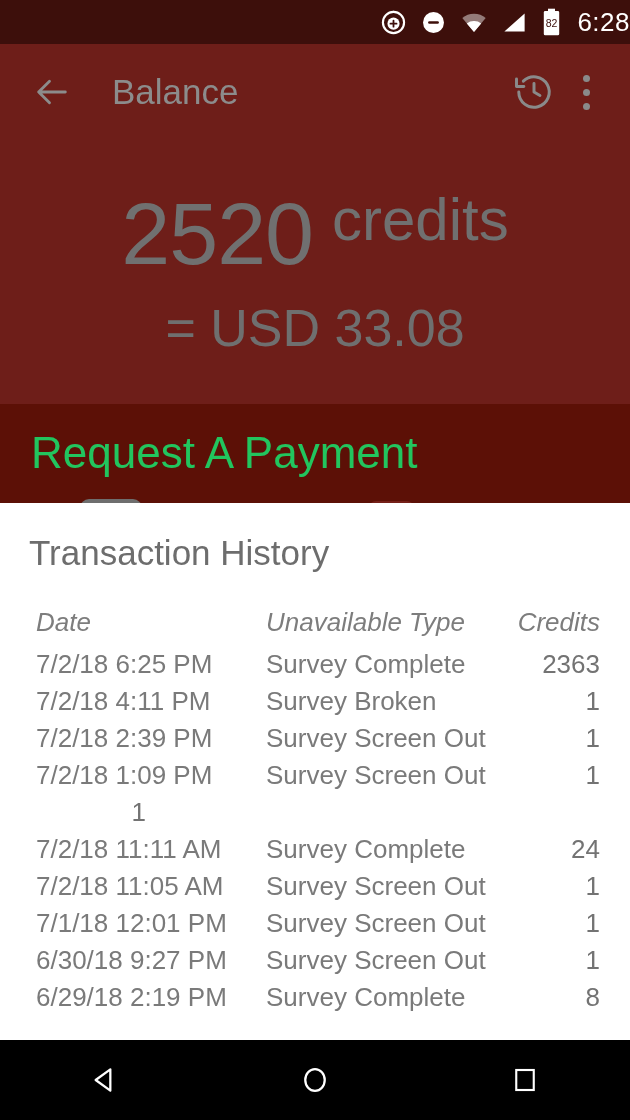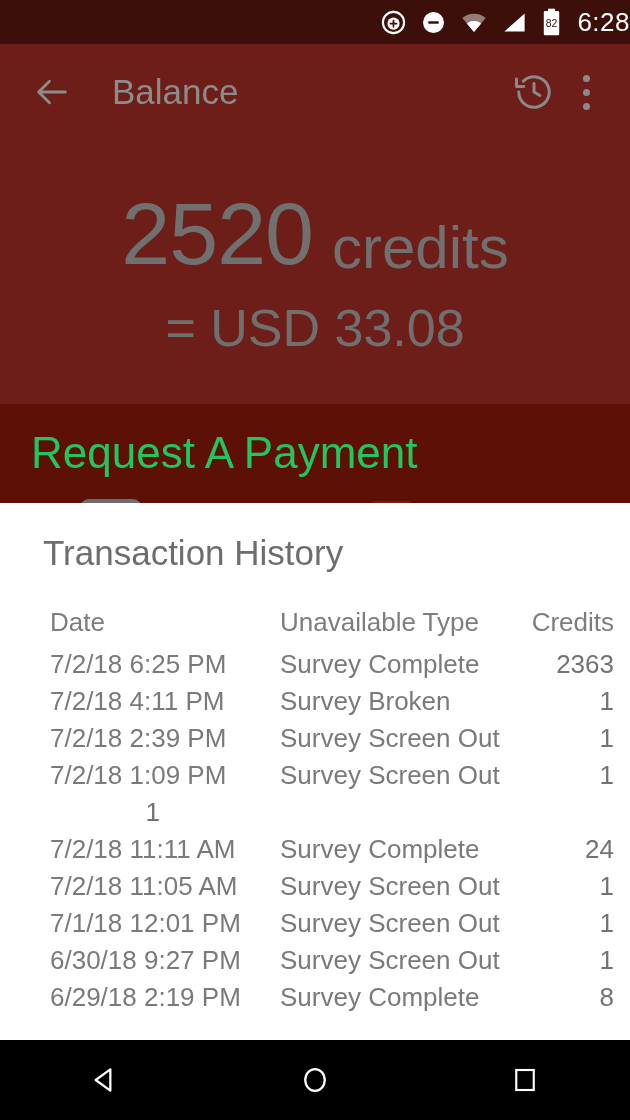--- a/index.html
+++ b/index.html
@@ -48,21 +48,21 @@
 
   
   .hero {
     position:absolute; top:140px; left:0; width:630px; height:264px;
     background:#6e1e19;
     display:flex; flex-direction:column;
     align-items:center; justify-content:center;
   }
   .hero-main {
     color:#707070; line-height:1;
-    display:flex; align-items:flex-end; white-space:nowrap;
+    display:flex; align-items:flex-start; white-space:nowrap;
   }
   .hero-amount { font-size:88px; letter-spacing:-1px; }
   .hero-unit { font-size:60px; margin-left:19px; }
   .hero-sub {
     color:#6f6f6f; font-size:52px; line-height:1; margin-top:24px;
     white-space:nowrap;
   }
 
   
   .reqband {
@@ -82,38 +82,37 @@
   .clip-pill {
     position:absolute; left:369px; bottom:-10px;
     width:45px; height:12px; border-radius:7px 7px 2px 2px;
     background:#752018;
   }
 
   
   .content {
     position:absolute; top:503px; left:0; width:590px; height:537px;
     background:#ffffff;
-    margin-left:14px;
   }
   .section-title {
     position:absolute; left:29px; top:32px;
     color:#6d6d6d; font-size:35px; line-height:1; white-space:nowrap;
   }
   .table { position:absolute; left:0; top:95px; width:630px; }
   .trow {
     display:flex; align-items:center; height:37px;
     padding:0 30px 0 36px;
   }
   .c-date { width:215px; font-size:26px; color:#7a7a7a;
      white-space:nowrap; }
   .c-type { flex:1; font-size:26px; color:#7a7a7a;
      white-space:nowrap; padding-left:15px; }
   .c-credits { width:110px; text-align:right; font-size:26px;
      color:#737373; white-space:nowrap; }
-  .thead .c-date, .thead .c-type, .thead .c-credits { color:#7d7d7d; }
+  .thead .c-date, .thead .c-type, .thead .c-credits { color:#7d7d7d;font-style:italic; }
   .thead { height:48px; }
   .tbody .trow { height:37px; }
 
   
   .navbar {
     position:absolute; bottom:0; left:0; width:630px; height:80px;
     background:#000000;
     display:flex; align-items:center; justify-content:space-around;
   }
   .nav-btn { width:120px; height:80px; display:flex;

